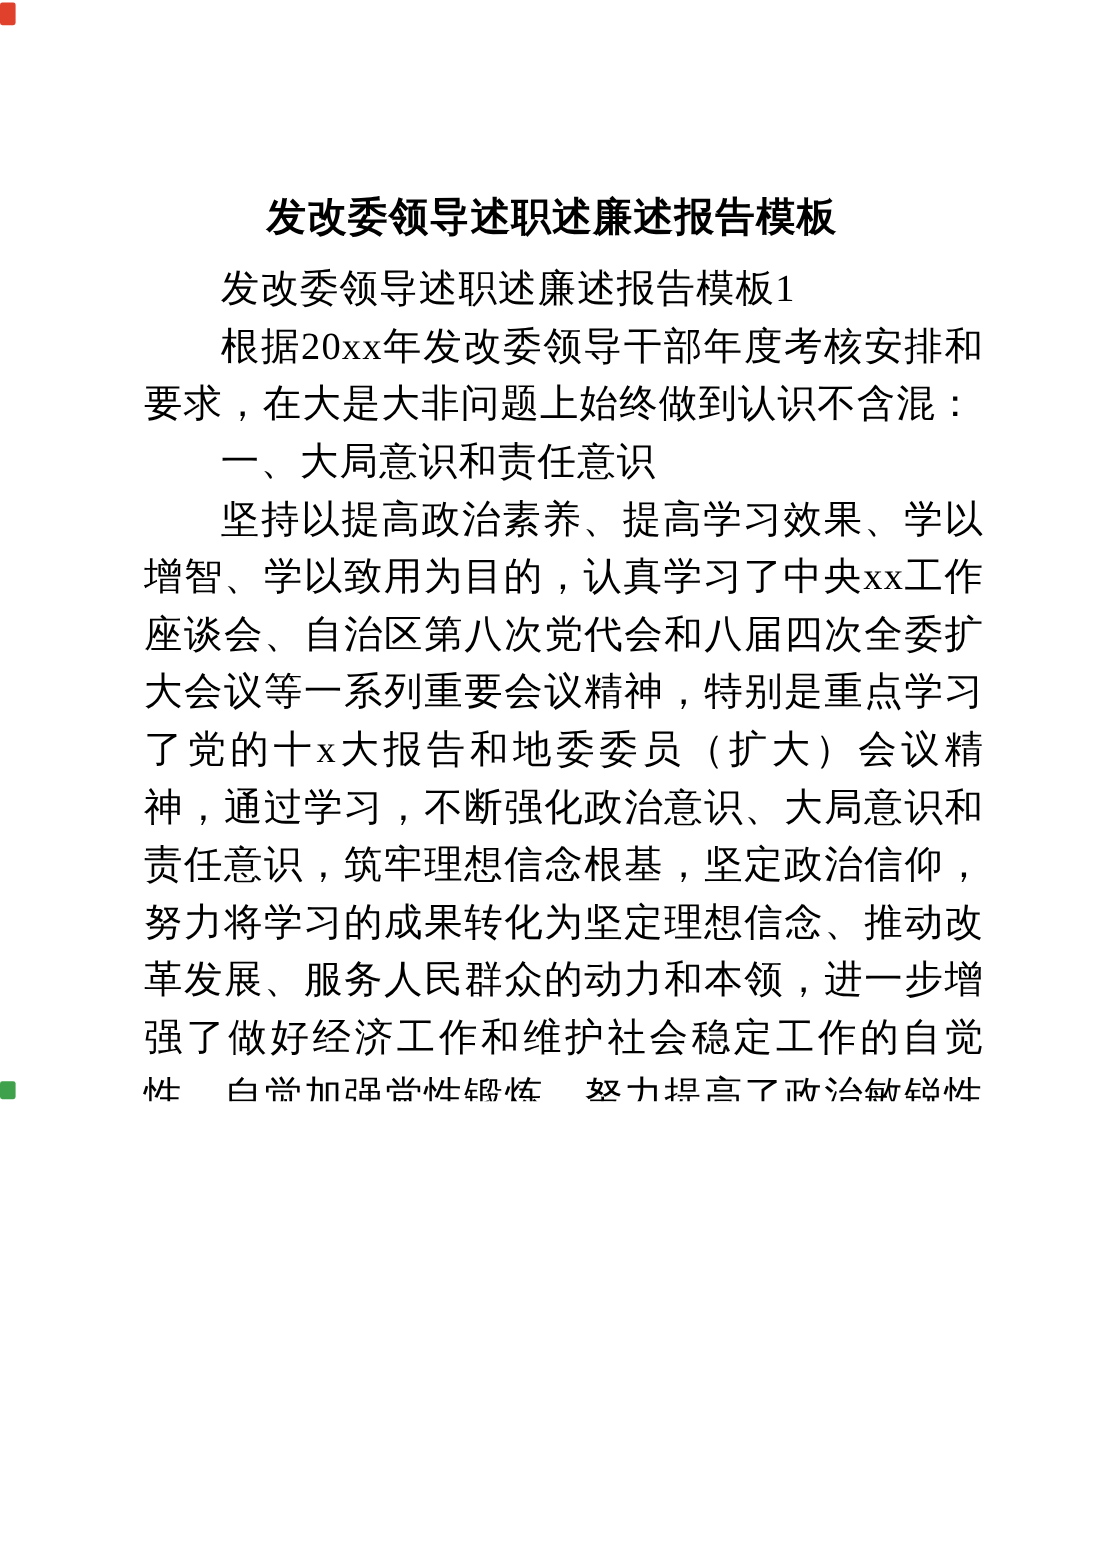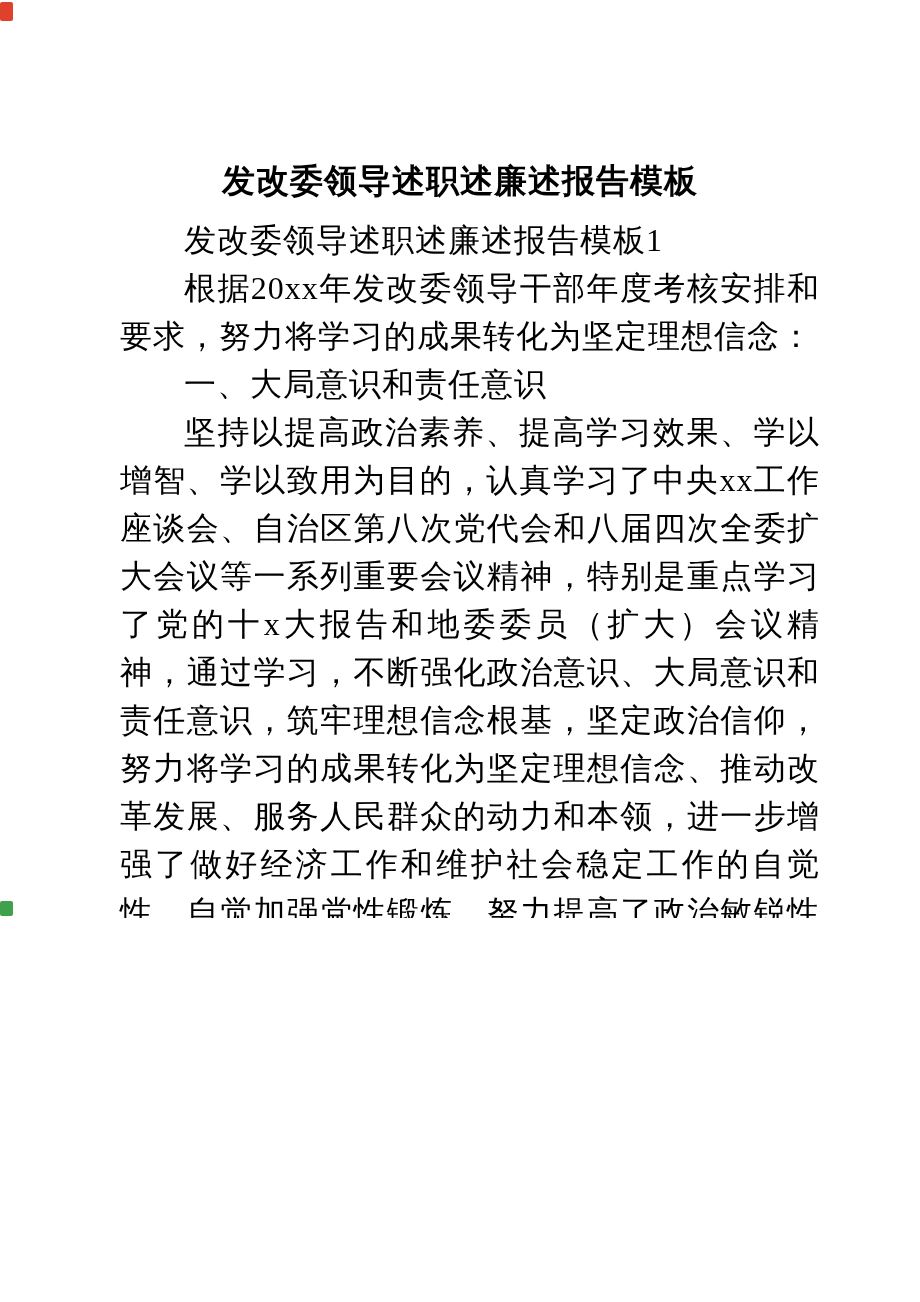--- a/index.html
+++ b/index.html
@@ -83,21 +83,21 @@
 
 <div class="page" style="background-color: rgb(255, 255, 255);">
 
   <div class="corner-marker top" style="background-color: rgb(223, 65, 44);"></div>
 
   <h1 class="doc-title">发改委领导述职述廉述报告模板</h1>
 
 
   <div class="doc-body">
     <p>发改委领导述职述廉述报告模板1</p>
-    <p>根据20xx年发改委领导干部年度考核安排和要求，努力将学习的成果转化为坚定理想信念：</p>
+    <p>根据20xx年发改委领导干部年度考核安排和要求，在大是大非问题上始终做到认识不含混：</p>
     <p>一、大局意识和责任意识</p>
     <p>坚持以提高政治素养、提高学习效果、学以增智、学以致用为目的，认真学习了中央xx工作座谈会、自治区第八次党代会和八届四次全委扩大会议等一系列重要会议精神，特别是重点学习了党的十x大报告和地委委员（扩大）会议精神，通过学习，不断强化政治意识、大局意识和责任意识，筑牢理想信念根基，坚定政治信仰，努力将学习的成果转化为坚定理想信念、推动改革发展、服务人民群众的动力和本领，进一步增强了做好经济工作和维护社会稳定工作的自觉性。自觉加强党性锻炼，努力提高了政治敏锐性和政治鉴别力，做到理论上清醒，政治上坚定，作风上清正，在思想上、政治上、行动上自觉与党中央保持高度一致，严格遵守党的政治纪律，在大是大非问题上始终做到认识不含混、态度不暧昧，行动不动摇，自觉维护祖国统一和民族团结，旗帜鲜明地反对民族分裂主义和非法宗教活动。坚决贯彻执行党的路线、方针、政策和国家的法律法规，自觉把落实地委、行署的决策部署、重点工作以及推进地区跨越式发展和长治久安同自</p>
   </div>
 
   <div class="page-footer">第1页 共57页</div>
 
   <div class="corner-marker bottom" style="background-color: rgb(63, 161, 76);"></div>
 
 </div>
 

